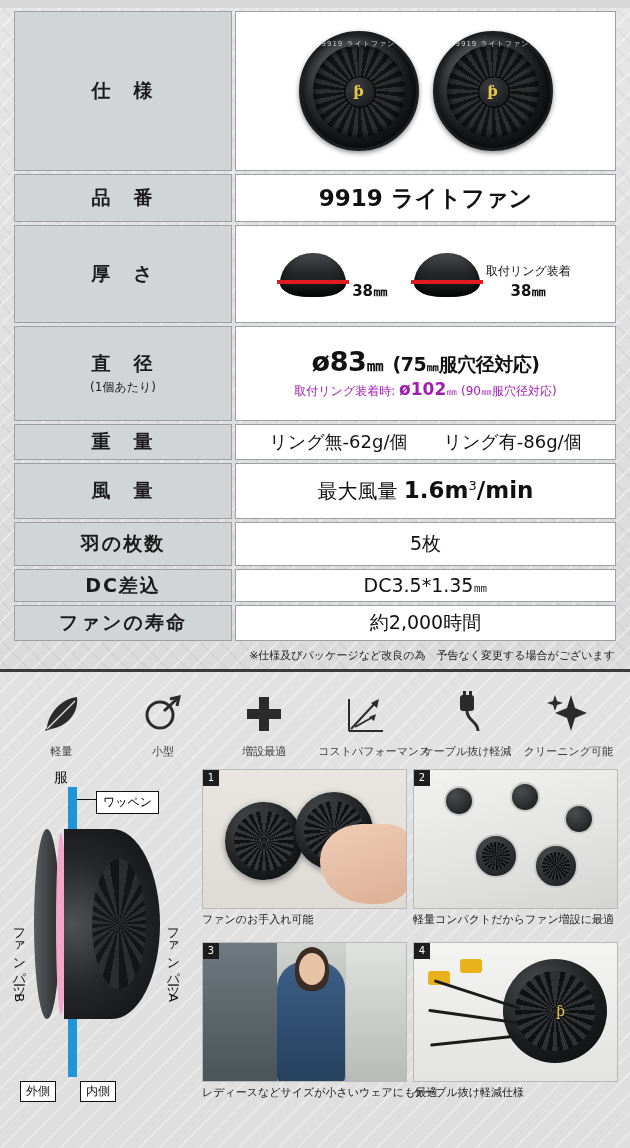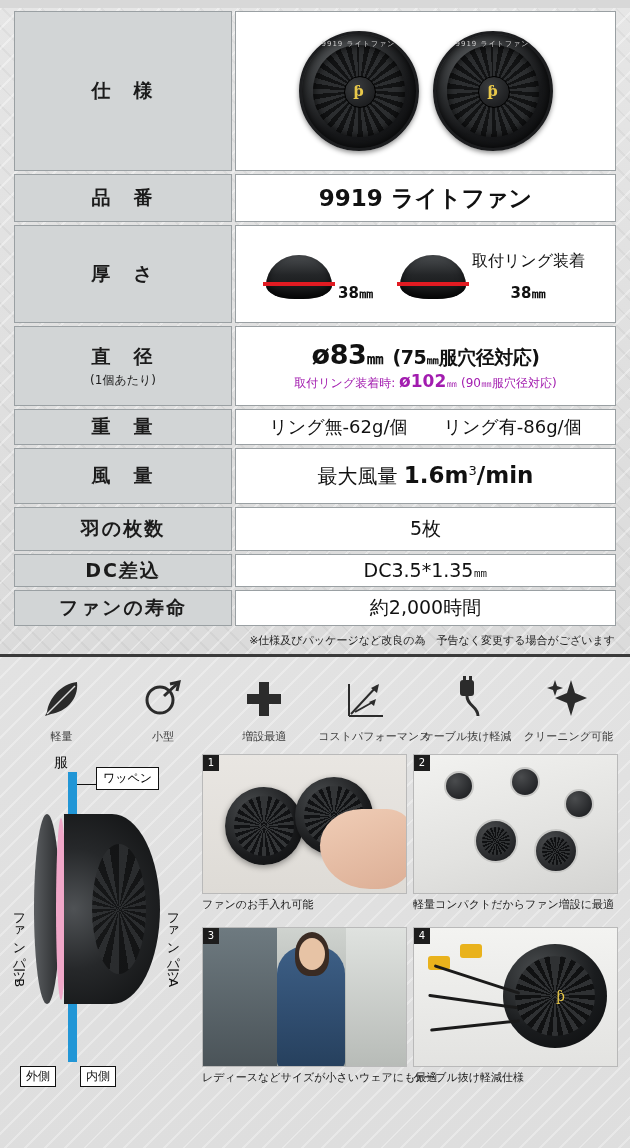--- a/index.html
+++ b/index.html
@@ -118,22 +118,22 @@
     background: linear-gradient(180deg, #4a4d50 0%, #242628 45%, #0f1011 100%);
     box-shadow: inset 0 -4px 8px rgba(0,0,0,0.8);
   }
   .side-fan .redline {
     position: absolute; left: -3px; top: 27px;
     width: 72px; height: 4px;
     background: #e11b22;
   }
   .thick-num { font-size: 15px; font-weight: bold; color: #111; }
   .ring-note {
-    font-size: 16px; color: #111; display: block; text-align: center;
-    margin-bottom: 12px;
+    font-size: 12px; color: #111; display: block; text-align: center;
+    margin-bottom: 2px;
   }
   .thick-col { display: flex; flex-direction: column; align-items: center; }
 
   
   .dia-main {
     font-size: 27px; font-weight: bold; color: #111; line-height: 1.1;
     letter-spacing: -0.5px;
   }
   .dia-main .mm { font-size: 18px; }
   .dia-main .paren { font-size: 19px; }
@@ -199,21 +199,21 @@
   }
   .lbl-fuku { left: 48px; top: 0px; font-size: 14px; }
   .blue-strip {
     position: absolute;
     left: 62px; top: 18px;
     width: 9px; height: 290px;
     background: #2196d6;
   }
   .wappen-box {
     position: absolute;
-    left: 90px; top: 13px;
+    left: 90px; top: 22px;
     border: 1px solid #111;
     background: #fff;
     font-size: 12px;
     padding: 2px 6px;
   }
   .wappen-line {
     position: absolute;
     left: 71px; top: 30px;
     width: 20px; height: 1px;
     background: #111;
@@ -440,21 +440,21 @@
           </div>
         </div>
       </td>
     </tr>
 
     <tr>
       <td class="label">
         <span>直　径</span>
         <span class="sub">(1個あたり)</span>
       </td>
-      <td class="val" style="height:80px">
+      <td class="val" style="height:95px">
         <div class="dia-main">
           <span>ø</span><span>83</span><span class="mm">㎜</span>
           <span class="paren">(<span>75</span><span class="mm">㎜</span><span>服穴径対応</span>)</span>
         </div>
         <div class="dia-sub">
           <span>取付リング装着時:</span>
           <span class="big">ø</span><span class="big">102</span><span class="mm">㎜</span>
           (<span>90</span><span class="mm">㎜</span><span>服穴径対応</span>)
         </div>
       </td>

